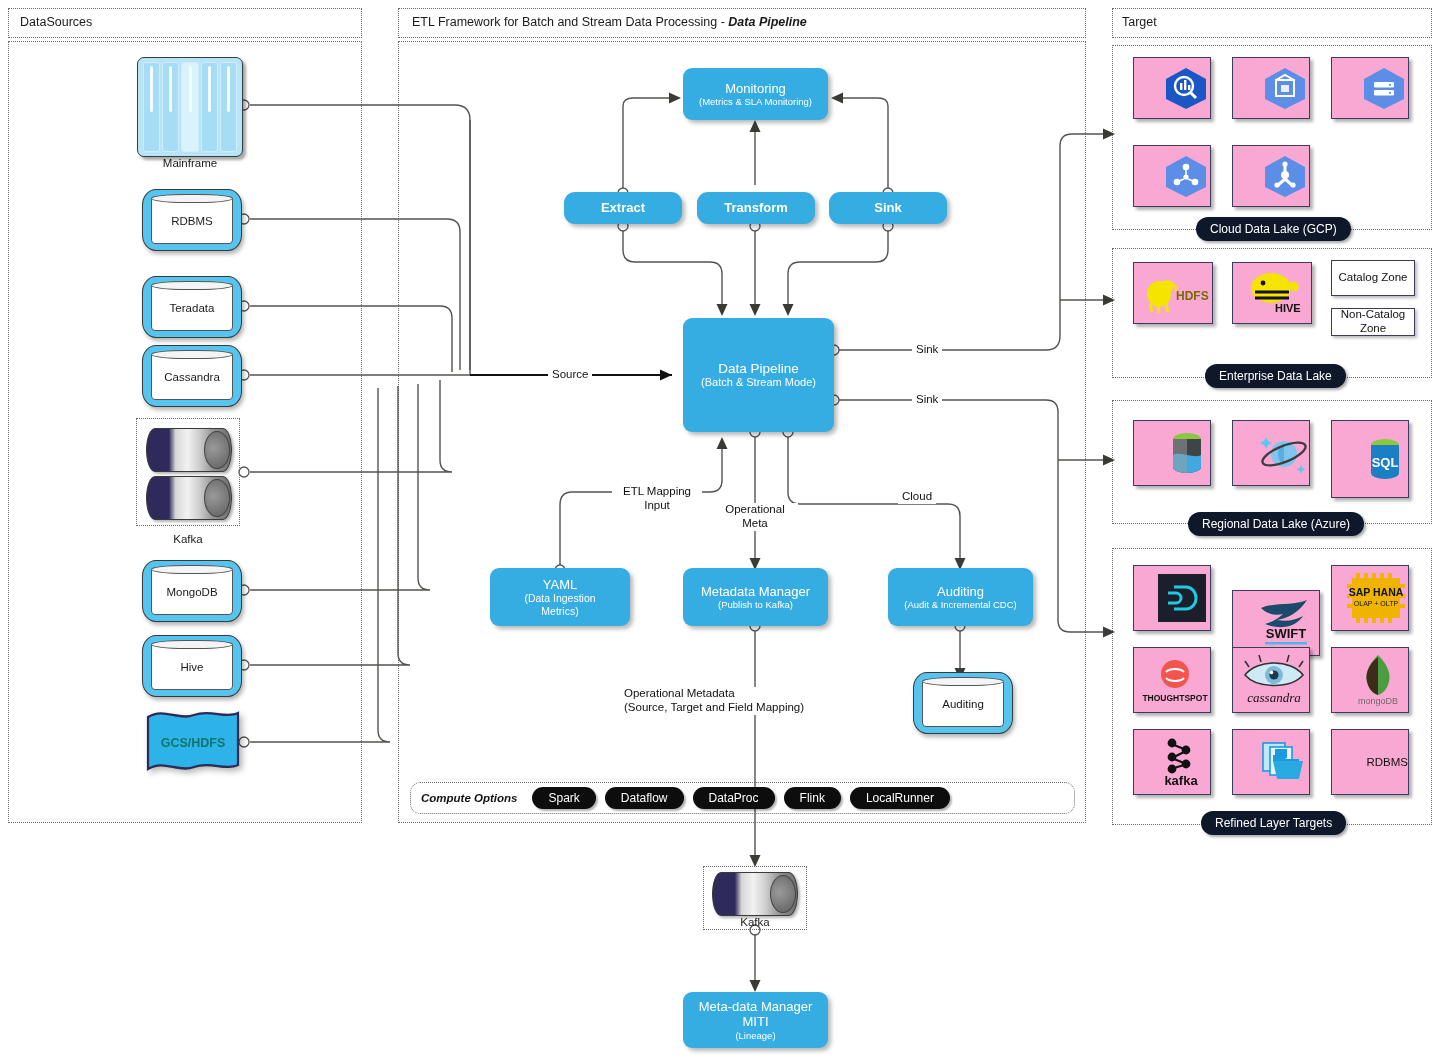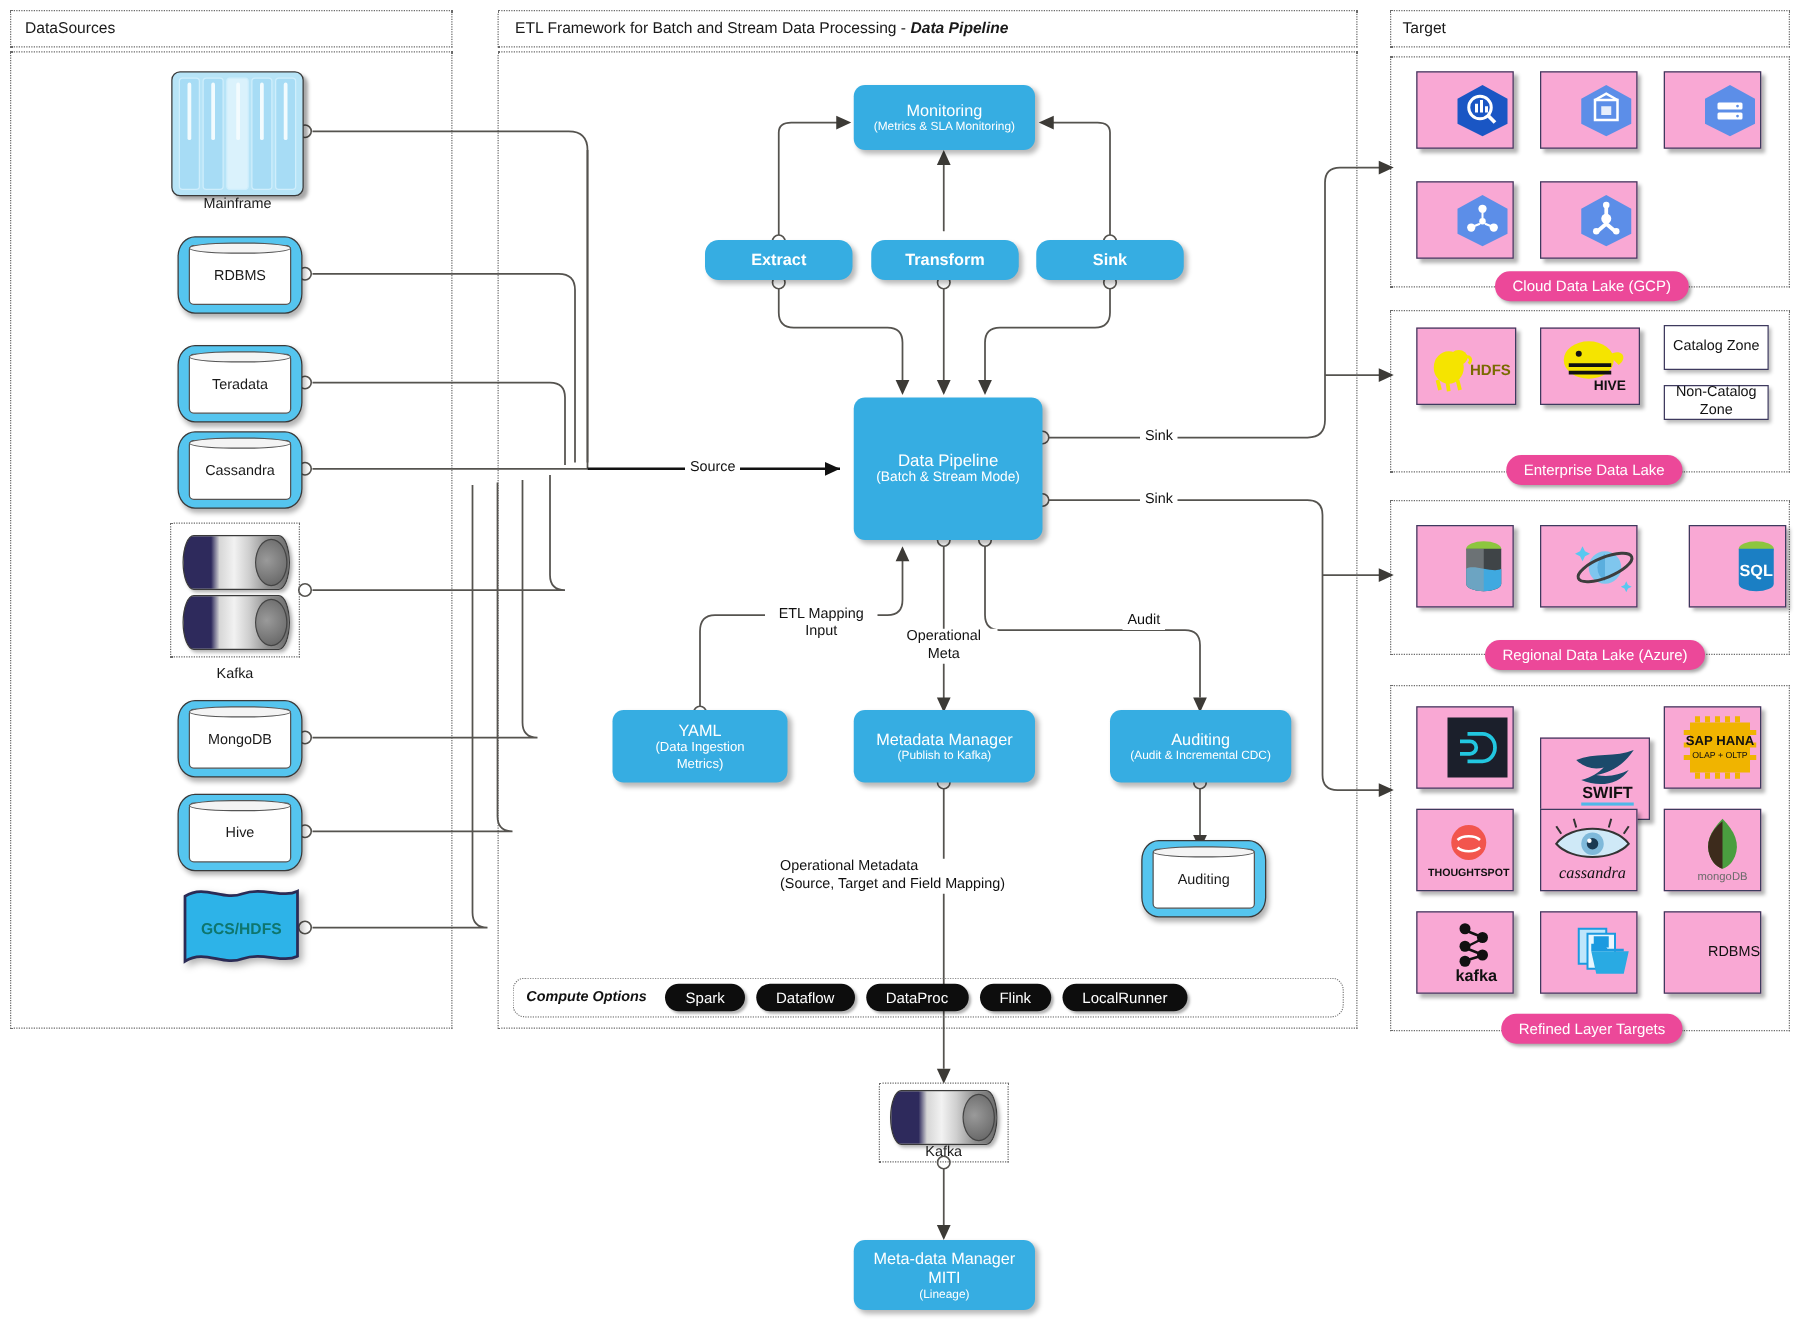--- a/index.html
+++ b/index.html
@@ -122,21 +122,21 @@
   .flagnode { position:absolute; width:98px; height:72px; }
   .flagnode svg { display:block; filter:drop-shadow(3px 3px 3px rgba(0,0,0,0.3)); }
   .flagnode .flbl {
     position:absolute; left:0; right:0; top:50%; transform:translateY(-50%);
     text-align:center; color:#0f766e; font-size:12.5px; font-weight:bold;
   }
 
   
   .badge {
     position:absolute;
-    background:#ec4899; color:#fff;
+    background:#0f172a; color:#fff;
     border-radius:14px;
     font-size:12px;
     display:flex; align-items:center; justify-content:center;
     box-shadow:2px 2px 3px rgba(0,0,0,0.35);
     white-space:nowrap;
     padding:0 14px;
   }
 
   
   .compute-strip {
@@ -432,21 +432,21 @@
   <div class="edge-label" style="left:912px; top:343px;">Sink</div>
   <div class="edge-label" style="left:912px; top:393px;">Sink</div>
   <div class="edge-label multi" style="left:612px; top:485px; width:90px; text-align:center;">
     <div>ETL Mapping</div>
     <div>Input</div>
   </div>
   <div class="edge-label multi" style="left:712px; top:503px; width:86px; text-align:center;">
     <div>Operational</div>
     <div>Meta</div>
   </div>
-  <div class="edge-label" style="left:898px; top:490px;">Audit</div>
+  <div class="edge-label" style="left:898px; top:490px;">Cloud</div>
   <div class="edge-label multi" style="left:620px; top:687px; width:270px; text-align:left;">
     <div>Operational Metadata</div>
     <div>(Source, Target and Field Mapping)</div>
   </div>
 
   <div class="compute-strip" style="left:410px; top:782px; width:665px; height:32px;">
     <span class="compute-label">Compute Options</span>
     <span class="compute-pill">Spark</span>
     <span class="compute-pill">Dataflow</span>
     <span class="compute-pill">DataProc</span>
@@ -537,21 +537,21 @@
   </div>
   <div class="tile" style="left:1232px; top:420px; width:78px; height:66px;">
     <svg width="52" height="48" viewBox="0 0 52 48">
       <circle cx="27" cy="25" r="13" fill="#7fc6ee"></circle>
       <path d="M27,14 a13,13 0 0 0 0,22" fill="#5aaede"></path>
       <ellipse cx="27" cy="25" rx="23" ry="8" fill="none" stroke="#3d3d3d" stroke-width="2.4" transform="rotate(-22 27 25)"></ellipse>
       <path d="M9,8 l2,4 l4,2 l-4,2 l-2,4 l-2,-4 l-4,-2 l4,-2 Z" fill="#58c8f0"></path>
       <path d="M44,36 l1.4,3 l3,1.4 l-3,1.4 l-1.4,3 l-1.4,-3 l-3,-1.4 l3,-1.4 Z" fill="#58c8f0"></path>
     </svg>
   </div>
-  <div class="tile" style="left:1331px; top:420px; width:78px; height:66px;margin-left:20px;">
+  <div class="tile" style="left:1331px; top:420px; width:78px; height:78px;">
     <svg width="46" height="48" viewBox="0 0 46 48">
       <ellipse cx="23" cy="10" rx="14" ry="6" fill="#8dc63f"></ellipse>
       <path d="M9,10 V38 A14,6 0 0 0 37,38 V10" fill="#1b7fc4"></path>
       <text x="23" y="32" text-anchor="middle" font-family="Liberation Sans, sans-serif" font-size="13" font-weight="bold" fill="#fff">SQL</text>
     </svg>
   </div>
   <div class="badge" style="left:1188px; top:512px; height:24px;">Regional Data Lake (Azure)</div>
 
   <div class="tile" style="left:1133px; top:565px; width:78px; height:66px;">
     <svg width="56" height="54" viewBox="0 0 56 54">

